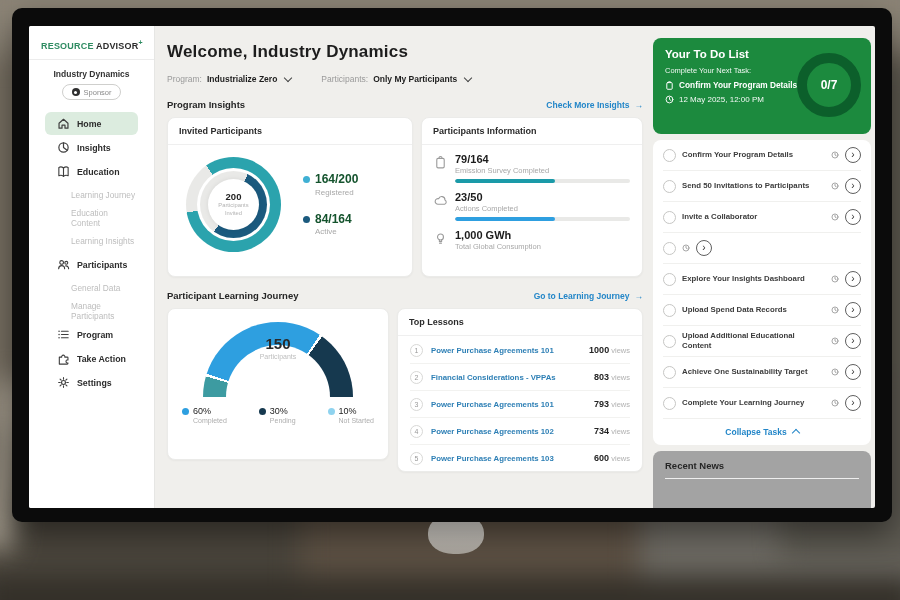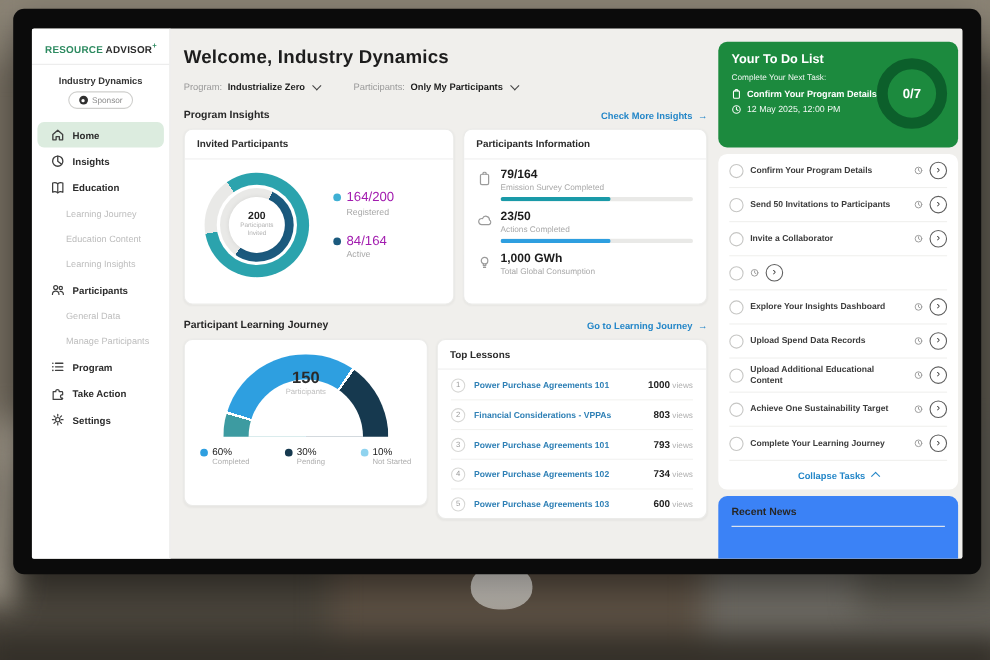--- a/index.html
+++ b/index.html
@@ -24,21 +24,21 @@
   
   .sidebar{width:126px;flex:none;background:#fff;border-right:1px solid #e6e6e4;padding-top:6px;box-sizing:border-box;}
   .logo{padding:7px 0 6px 12px;font-size:9px;font-weight:bold;letter-spacing:.2px;white-space:nowrap;}
   .logo-res{color:#2e8b61;}.logo-adv{color:#2c2c2c;}.logo sup{color:#2e8b61;font-size:7px;font-weight:bold;}
   .side-div{height:1px;background:#ececec;margin:2px 0 9px;}
   .org{text-align:center;font-size:8.5px;font-weight:bold;color:#333;margin-bottom:5px;}
   .badge{display:flex;align-items:center;gap:4px;border:1px solid #cfcfcd;border-radius:10px;
     padding:2.5px 9px;width:max-content;margin:0 auto 12px;font-size:7.5px;color:#8a8a8a;}
   .badge-dot{width:8px;height:8px;border-radius:50%;background:#2f2f2f;position:relative;flex:none;}
   .badge-dot::after{content:"";position:absolute;left:2.5px;top:2.5px;width:3px;height:3px;border-radius:50%;background:#fff;}
-  .nav-item{display:flex;align-items:center;gap:7px;height:23px;padding-left:12px;margin:1px 5px;
+  .nav-item{display:flex;align-items:center;gap:7px;height:23px;padding-left:12px;margin:1px 16px;
     border-radius:6px;font-size:8.8px;font-weight:bold;color:#2c2c2c;cursor:pointer;}
   .nav-item svg{flex:none;}
   .nav-item.active{background:#dcecdf;}
   .nav-item.sub{padding-left:26px;color:#bdbdbd;font-weight:normal;font-size:8.3px;height:22px;}
   
   .main{flex:1;min-width:0;padding:12px 10px 0 12px;box-sizing:border-box;}
   h1{font-size:17px;font-weight:bold;color:#1d1d1d;margin:4px 0 12px;letter-spacing:.2px;}
   .filters{display:flex;gap:30px;margin-bottom:15px;}
   .filter{display:flex;align-items:center;font-size:8.5px;color:#9a9a9a;gap:5px;cursor:pointer;}
   .fvalue{color:#1e1e1e;font-weight:bold;}
@@ -57,21 +57,21 @@
   .donut{position:relative;width:95px;height:95px;border-radius:50%;flex:none;}
   .d-gap{position:absolute;inset:11px;border-radius:50%;background:#fff;}
   .d-inner{position:absolute;inset:14px;border-radius:50%;}
   .d-center{position:absolute;inset:22px;border-radius:50%;background:#fff;display:flex;flex-direction:column;
     align-items:center;justify-content:center;box-shadow:0 0 5px rgba(0,0,0,.08);}
   .dc-val{font-size:9.5px;font-weight:bold;color:#222;}
   .dc-lab{font-size:5.8px;color:#b3b3b3;text-align:center;line-height:1.35;}
   .donut-legend{margin-left:22px;display:flex;flex-direction:column;gap:16px;}
   .dl-item{display:flex;align-items:flex-start;gap:5px;}
   .dl-dot{width:7px;height:7px;border-radius:50%;margin-top:3px;flex:none;}
-  .dl-val{font-size:12px;font-weight:normal;color:#a21caf;line-height:1.1;}
+  .dl-val{font-size:12px;font-weight:bold;color:#14532d;line-height:1.1;}
   .dl-lab{font-size:8px;color:#a8a8a8;margin-top:1px;}
   
   .card-info{flex:1;height:160px;}
   .info-body{padding:8px 12px 0;}
   .stat{display:flex;gap:8px;margin-bottom:8px;}
   .stat svg{margin-top:3px;flex:none;}
   .stat-main{flex:1;}
   .stat-val{font-size:11px;font-weight:bold;color:#1c1c1c;}
   .stat-lab{font-size:7.5px;color:#a8a8a8;margin:1px 0 4px;}
   .bar{height:4px;border-radius:2px;background:#e9e9e7;overflow:hidden;}
@@ -118,21 +118,21 @@
   .task-radio{width:13px;height:13px;border:1.4px solid #c6c6c4;border-radius:50%;flex:none;box-sizing:border-box;}
   .task-label{flex:1;font-size:7.8px;font-weight:bold;color:#3c3c3c;line-height:1.3;}
   .task-clock{flex:none;display:flex;}
   .task-go{width:16px;height:16px;border:1.3px solid #5f5f5f;border-radius:50%;flex:none;display:flex;
     align-items:center;justify-content:center;color:#333;font-size:10px;box-sizing:border-box;cursor:pointer;}
   .task-go::after{content:"\203A";margin-top:-1px;}
   .collapse{display:flex;align-items:center;justify-content:center;gap:6px;padding:8px 0;
     font-size:8.5px;font-weight:bold;color:#2386c8;cursor:pointer;}
   .caret-up{width:5px;height:5px;border-left:1.5px solid #2386c8;border-top:1.5px solid #2386c8;
     transform:rotate(45deg);margin-top:2px;}
-  .news-card{background:#3b82f6;border-radius:8px 8px 0 0;margin-top:6px;padding:9px 12px;flex:1;}
+  .news-card{background:#a3a3a3;border-radius:8px 8px 0 0;margin-top:6px;padding:9px 12px;flex:1;}
   .news-title{font-size:9.5px;font-weight:bold;color:#262626;padding-bottom:7px;border-bottom:1px solid #eee;}
 </style>
 </head>
 <body>
 
 <div class="bg">
   <div class="blob blob-top"></div>
   <div class="blob blob-left"></div>
   <div class="blob blob-center"></div>
   <div class="blob blob-right"></div>

